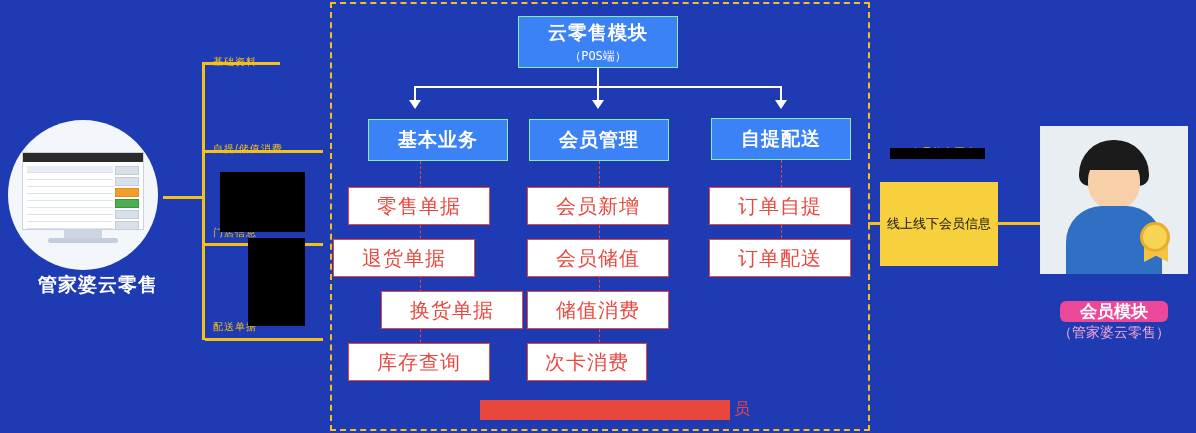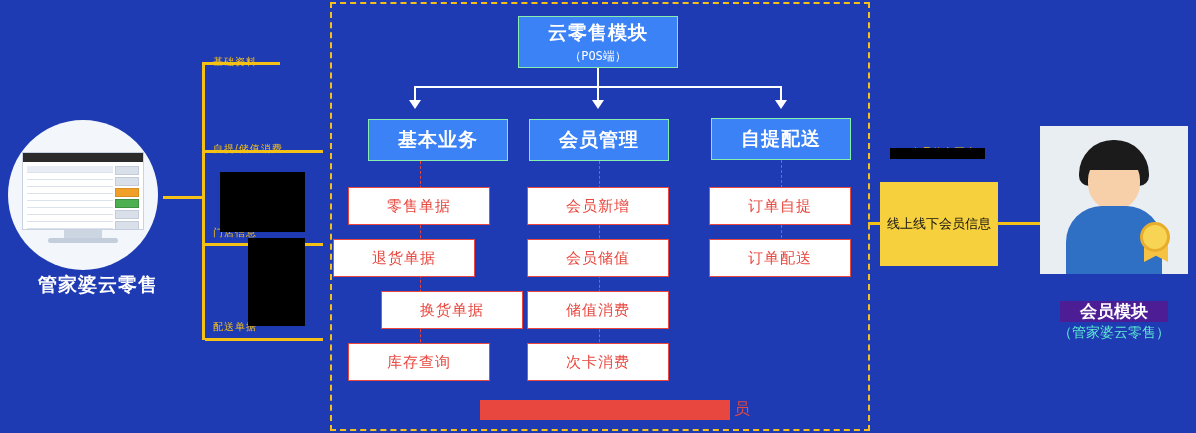--- a/index.html
+++ b/index.html
@@ -48,21 +48,21 @@
   
   .node{
     background:#3b82f6;border:1px solid #86efac;color:#ffffff;
     display:flex;align-items:center;justify-content:center;flex-direction:column;
     font-size:19px;font-weight:bold;letter-spacing:1px;box-sizing:border-box;
   }
   .node .sub{font-size:12px;font-weight:normal;letter-spacing:0;margin-top:2px;font-family:"DejaVu Sans Mono",monospace;}
   .leaf{
     background:#ffffff;border:1px solid #e8473f;color:#e8473f;
     display:flex;align-items:center;justify-content:center;
-    font-size:15px;letter-spacing:1px;box-sizing:border-box;
+    font-size:20px;letter-spacing:1px;box-sizing:border-box;
   }
   .connector{background:#ffffff;}
   .dashline{border-left:1px dashed #e8473f;}
   .arrow-down{
     width:0;height:0;border-left:6px solid transparent;border-right:6px solid transparent;
     border-top:9px solid #ffffff;
   }
 
   
   #yellow-box{left:880px;top:182px;width:118px;height:84px;background:#f7d13d;border:1px solid #f7d13d;
@@ -75,22 +75,22 @@
   #member-card .hair{position:absolute;left:39px;top:14px;width:70px;height:46px;border-radius:34px 34px 10px 10px;background:#1b1b1b;}
   #member-card .face{position:absolute;left:48px;top:28px;width:52px;height:56px;border-radius:26px;background:#f7cfa8;}
   #member-card .fringe{position:absolute;left:44px;top:22px;width:60px;height:22px;border-radius:30px 30px 0 0;background:#1b1b1b;}
   #member-card .body{position:absolute;left:26px;top:80px;width:96px;height:68px;border-radius:36px 36px 0 0;background:#2f6fc4;}
   #member-card .collar{position:absolute;left:58px;top:80px;width:32px;height:16px;background:#f7cfa8;border-radius:0 0 16px 16px;}
   #member-card .badge{position:absolute;left:96px;top:96px;width:40px;height:40px;}
   #member-card .badge .ribbon{position:absolute;left:8px;top:18px;width:24px;height:22px;background:#f6c244;
     clip-path:polygon(0 0,100% 0,100% 100%,50% 72%,0 100%);}
   #member-card .badge .coin{position:absolute;left:4px;top:0;width:30px;height:30px;border-radius:50%;background:#f8d455;border:3px solid #e7ad2b;box-sizing:border-box;}
   #member-title{left:1040px;top:300px;width:148px;text-align:center;color:#ffffff;font-size:17px;font-weight:bold;}
-  #member-title .bg{background:#4c1d95;padding:1px 20px;}
-  #member-sub{left:1040px;top:324px;width:148px;text-align:center;color:#5eead4;font-size:14px;}
+  #member-title .bg{background:#ec4899;padding:1px 20px;border-radius:6px;}
+  #member-sub{left:1040px;top:324px;width:148px;text-align:center;color:#f9a8d4;font-size:14px;}
 
   
   #bottom-strip{left:480px;top:400px;width:250px;height:20px;background:#e8473f;}
   #bottom-text{left:480px;top:399px;width:270px;color:#e8473f;font-size:16px;text-align:right;}
 </style>
 </head>
 <body>
 
 <div class="abs" id="left-monitor">
   <div class="screen-outer">
@@ -165,21 +165,21 @@
 <div class="abs dashline" style="left:420px;top:161px;height:201px;"></div>
 <div class="abs leaf" style="left:348px;top:187px;width:142px;height:38px;">零售单据</div>
 <div class="abs leaf" style="left:333px;top:239px;width:142px;height:38px;">退货单据</div>
 <div class="abs leaf" style="left:348px;top:291px;width:142px;height:38px;margin-left:33px;">换货单据</div>
 <div class="abs leaf" style="left:348px;top:343px;width:142px;height:38px;">库存查询</div>
 
 <div class="abs dashline" style="left:599px;top:161px;height:201px;"></div>
 <div class="abs leaf" style="left:527px;top:187px;width:142px;height:38px;">会员新增</div>
 <div class="abs leaf" style="left:527px;top:239px;width:142px;height:38px;">会员储值</div>
 <div class="abs leaf" style="left:527px;top:291px;width:142px;height:38px;">储值消费</div>
-<div class="abs leaf" style="left:527px;top:343px;width:142px;height:38px;">次卡消费</div>
+<div class="abs leaf" style="left:527px;top:343px;width:120px;height:38px;">次卡消费</div>
 
 <div class="abs dashline" style="left:781px;top:160px;height:98px;"></div>
 <div class="abs leaf" style="left:709px;top:187px;width:142px;height:38px;">订单自提</div>
 <div class="abs leaf" style="left:709px;top:239px;width:142px;height:38px;">订单配送</div>
 
 <div class="abs" id="bottom-strip"></div>
 <div class="abs" id="bottom-text">员</div>
 
 <div class="abs" id="yellow-label">会员信息同步</div>
 <div class="abs black-box" style="left:890px;top:148px;width:95px;height:11px;"></div>

